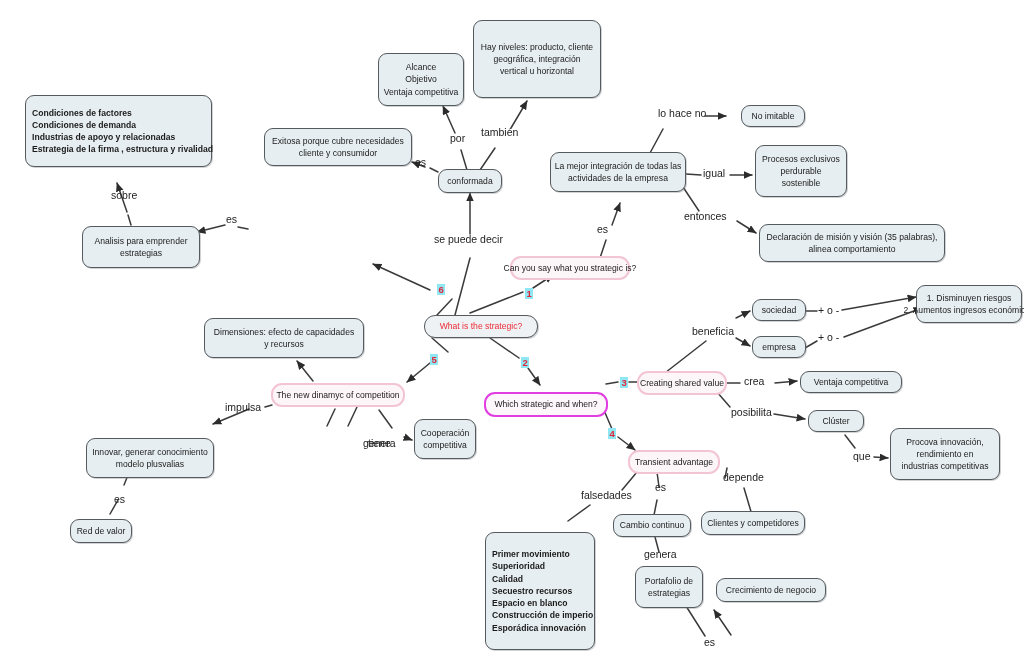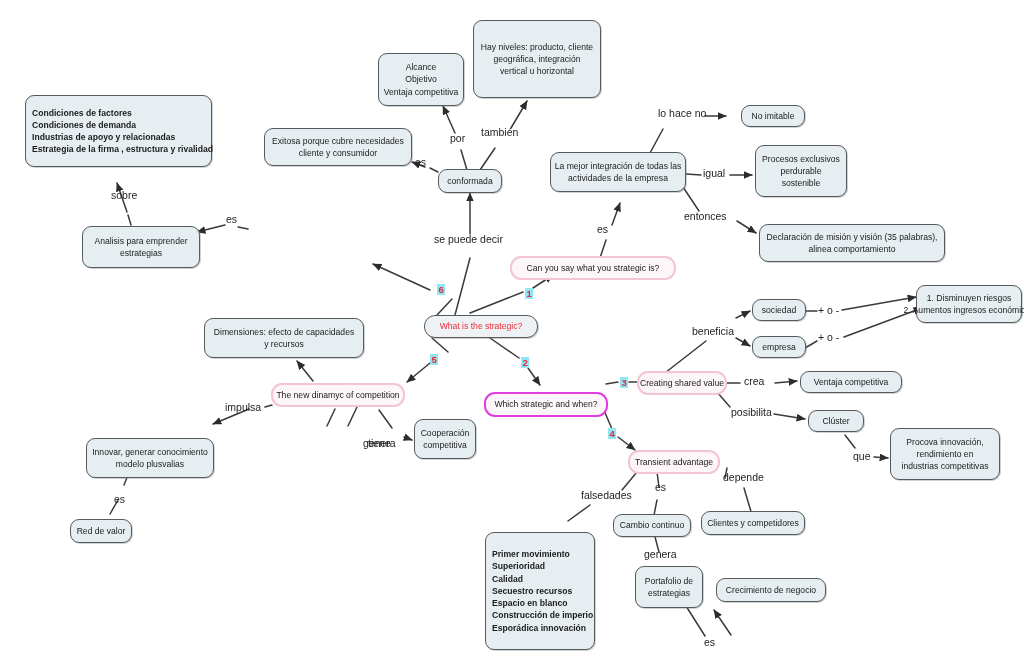--- a/index.html
+++ b/index.html
@@ -244,21 +244,21 @@
   <div class="node" style="left:550px; top:152px; width:136px; height:40px;">
     <div class="line">La mejor integración de todas las</div>
     <div class="line">actividades de la empresa</div>
   </div>
 
   <div class="node" style="left:759px; top:224px; width:186px; height:38px;">
     <div class="line">Declaración de misión y visión (35  palabras),</div>
     <div class="line">alinea comportamiento</div>
   </div>
 
-  <div class="node pink" style="left:510px; top:256px; width:166px; height:24px;">
+  <div class="node pink" style="left:510px; top:256px; width:120px; height:24px;">
     <div class="line">Can you say what you strategic is?</div>
   </div>
 
   <div class="node center-red" style="left:424px; top:315px; width:114px; height:23px;">
     <div class="line">What is the strategic?</div>
   </div>
 
   <div class="node magenta" style="left:484px; top:392px; width:124px; height:25px;">
     <div class="line">Which strategic and when?</div>
   </div>

